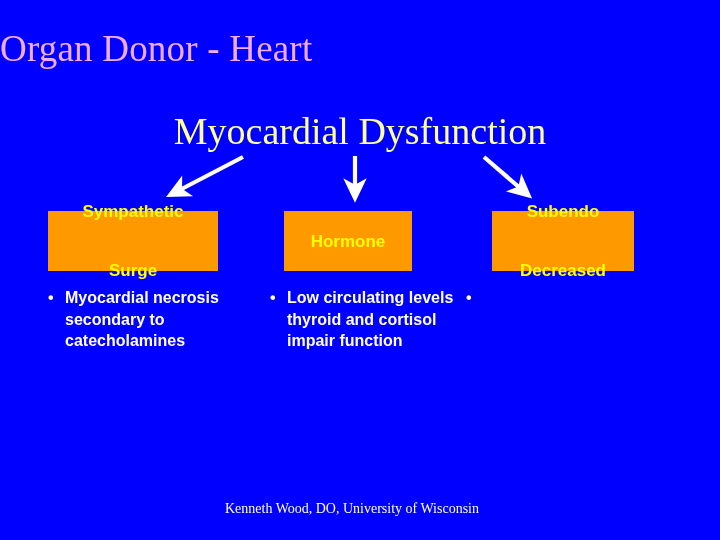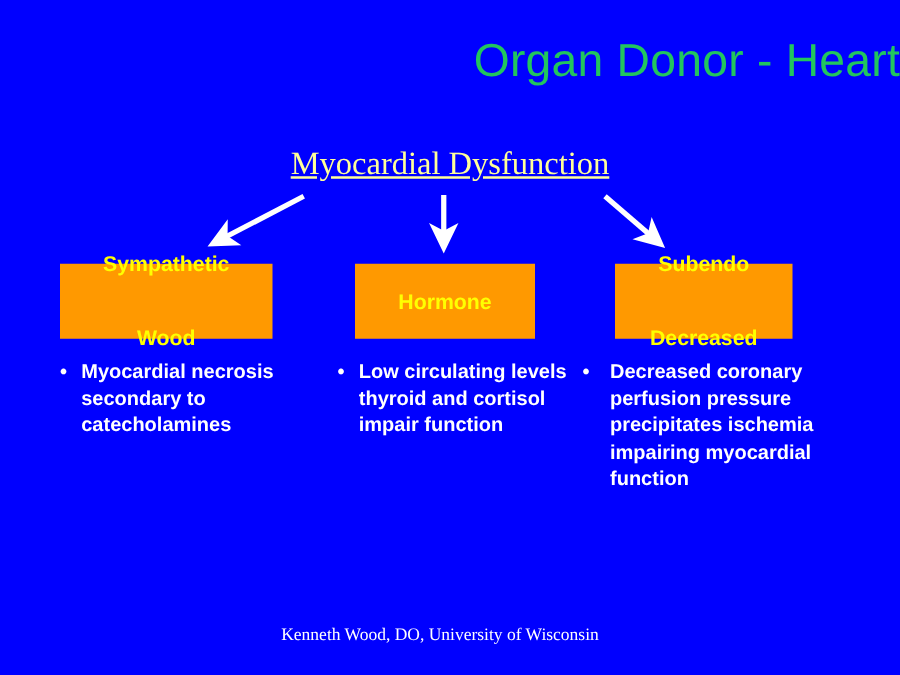--- a/index.html
+++ b/index.html
@@ -18,40 +18,39 @@
     position: absolute;
     inset: 0;
     background: #0000ff;
   }
   
   .slide-title {
     position: absolute;
     left: 0;
     right: 0;
     top: 27px;
-    text-align: right;
-    font-family: Liberation Sans, sans-serif;
+    text-align: left;
+    font-family: Liberation Serif, serif;
     font-size: 37px;
     line-height: 44px;
-    color: #22c55e;
+    color: #f0abfc;
     letter-spacing: 0.2px;
     white-space: nowrap;
   }
   .slide-subtitle {
     position: absolute;
     left: 0;
     right: 0;
     top: 113px;
     text-align: center;
     font-family: "Liberation Serif", serif;
-    font-size: 26px;
+    font-size: 38px;
     line-height: 36px;
     color: #ffff99;
     white-space: nowrap;
-    text-decoration: underline;
   }
   
   .arrows {
     position: absolute;
     left: 0;
     top: 0;
     width: 720px;
     height: 540px;
     pointer-events: none;
   }
@@ -67,21 +66,21 @@
     text-align: center;
     display: flex;
     flex-direction: column;
     align-items: center;
     justify-content: center;
     box-sizing: border-box;
     padding: 2px 4px;
     gap: 36px;
   }
   #cat-box-1 { left: 48px;  top: 211px; width: 170px; height: 60px; }
-  #cat-box-2 { left: 284px; top: 211px; width: 144px; height: 60px; }
+  #cat-box-2 { left: 284px; top: 211px; width: 128px; height: 60px; }
   #cat-box-3 { left: 492px; top: 211px; width: 142px; height: 60px; }
 
   .cat-line { display: block; }
 
   
   .bullet-col {
     position: absolute;
     color: #ffffff;
     font-family: "Liberation Sans", sans-serif;
     font-weight: bold;
@@ -135,21 +134,21 @@
         <path d="M0.4,0.4 L6.2,3.2 L0.4,6.0 L1.9,3.2 Z" fill="#ffffff"></path>
       </marker>
     </defs>
     <line x1="243" y1="157" x2="172" y2="194" stroke="#ffffff" stroke-width="4.2" marker-end="url(#ah)"></line>
     <line x1="355" y1="156" x2="355" y2="196" stroke="#ffffff" stroke-width="4.2" marker-end="url(#ah)"></line>
     <line x1="484" y1="157" x2="527" y2="194" stroke="#ffffff" stroke-width="4.2" marker-end="url(#ah)"></line>
   </svg>
 
   <div class="cat-box" id="cat-box-1">
     <span class="cat-line">Sympathetic</span>
-    <span class="cat-line">Wood</span>
+    <span class="cat-line">Surge</span>
   </div>
   <div class="cat-box" id="cat-box-2">
     <span class="cat-line">Hormone</span>
   </div>
   <div class="cat-box" id="cat-box-3">
     <span class="cat-line">Subendo</span>
     <span class="cat-line">Decreased</span>
   </div>
 
   <div class="bullet-col" id="bullet-col-1">
@@ -162,19 +161,18 @@
   <div class="bullet-col" id="bullet-col-2">
     <div class="bullet-item">
       <span class="dot">•</span>
       <span>Low circulating levels thyroid and cortisol impair function</span>
     </div>
   </div>
 
   <div class="bullet-col" id="bullet-col-3">
     <div class="bullet-item">
       <span class="dot">•</span>
-      <span>Decreased coronary perfusion pressure precipitates ischemia impairing myocardial function</span>
     </div>
   </div>
 
   <div class="footer-credit">Kenneth Wood, DO, University of Wisconsin</div>
 
 </div>
 
 </body></html>

